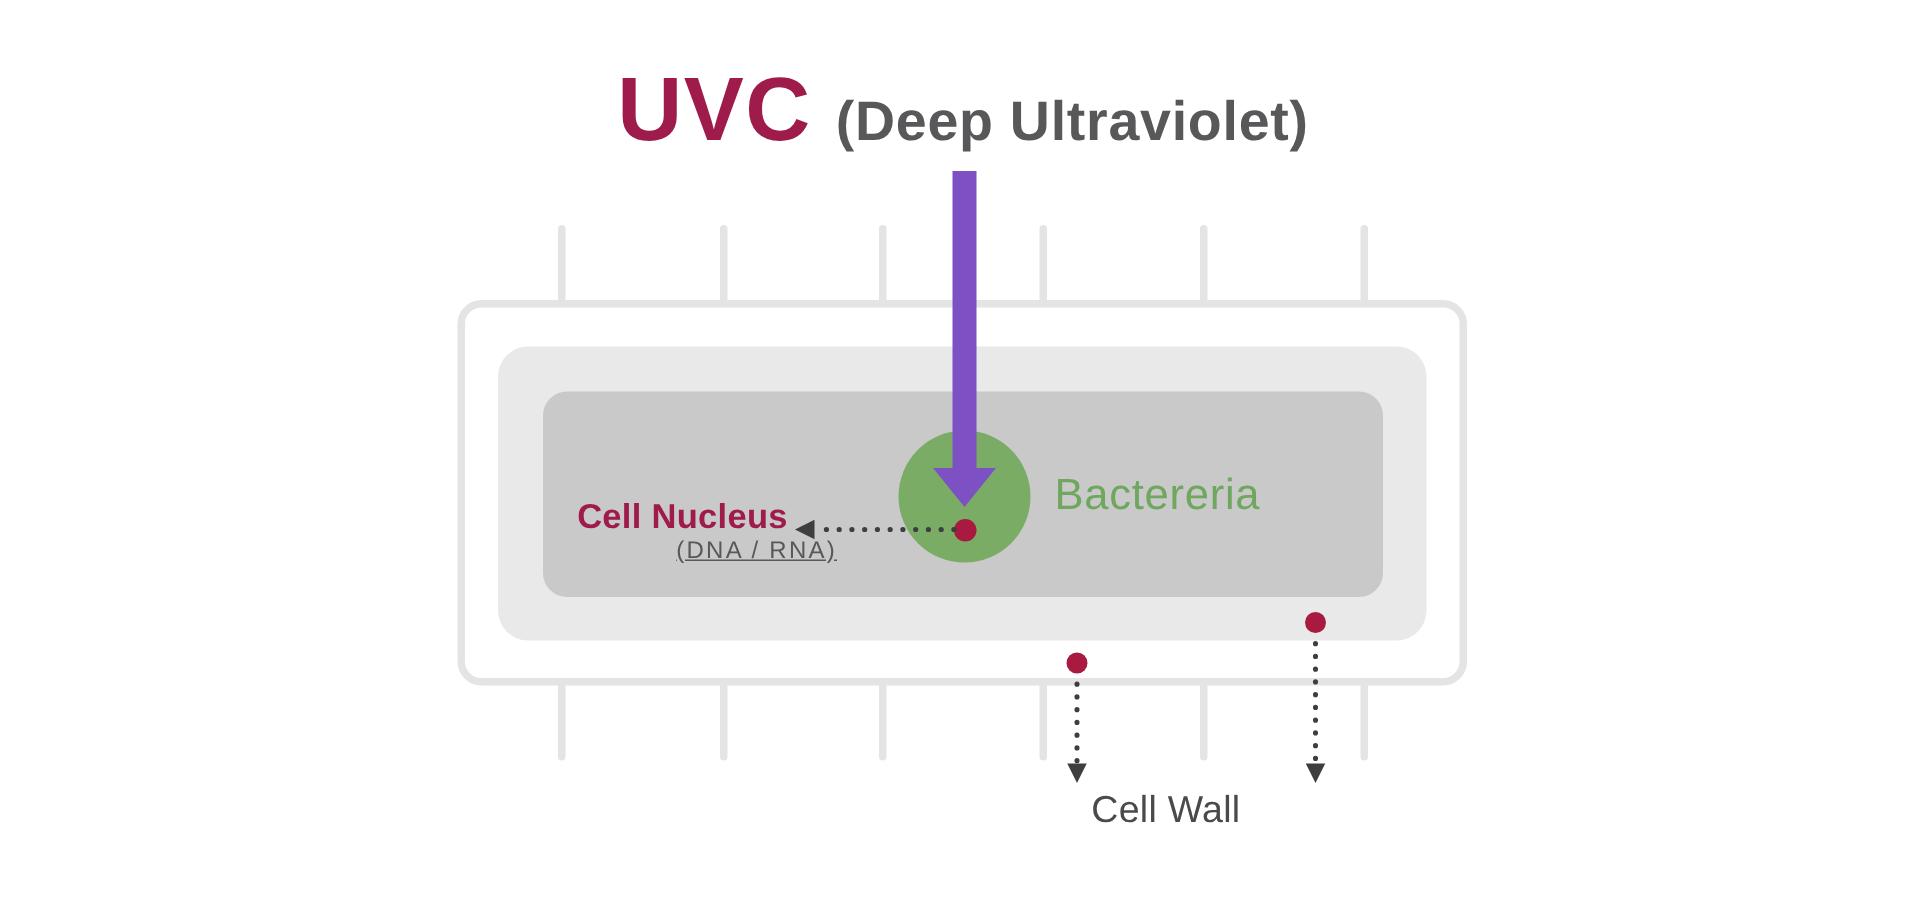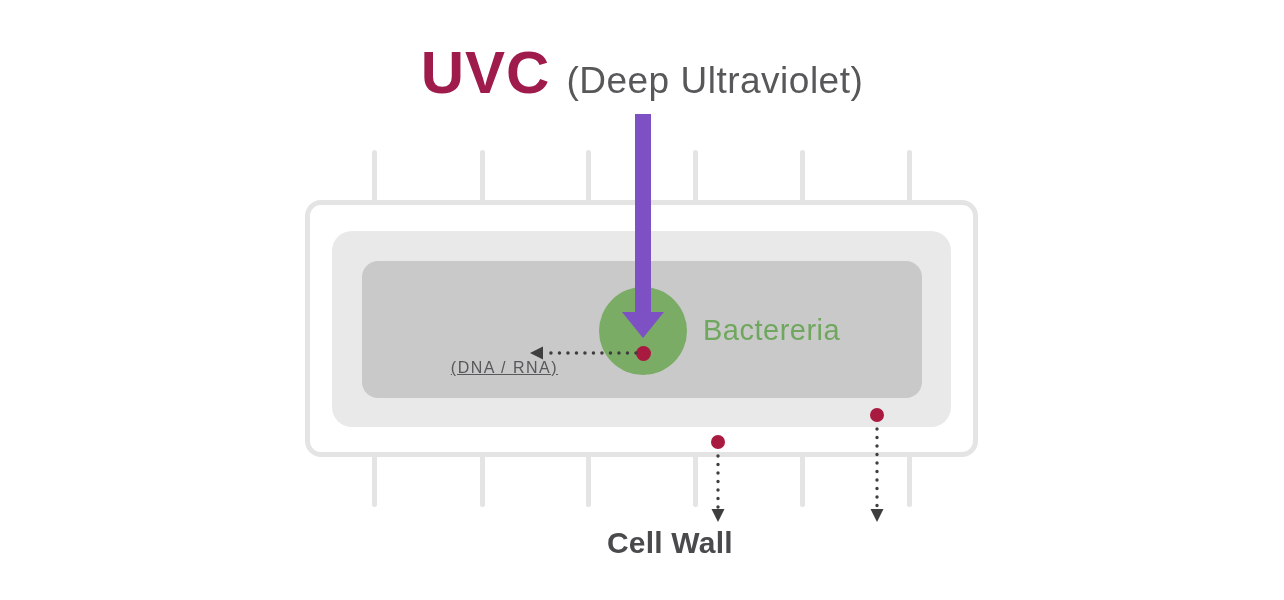--- a/index.html
+++ b/index.html
@@ -4,21 +4,21 @@
 <style>
   html,body { margin:0; padding:0; background:#ffffff; }
   .canvas {
     position:relative; width:1284px; height:600px; background:#ffffff;
     font-family:"Liberation Sans", sans-serif; overflow:hidden;
   }
 
   
   .title-row { position:absolute; top:38px; left:0; width:100%; text-align:center; white-space:nowrap; }
   .title-main { font-size:60px; font-weight:800; letter-spacing:1px; color:var(--crimson-text); vertical-align:baseline;margin-top:28px; }
-  .title-sub  { font-size:37px; font-weight:400; letter-spacing:0.5px; color:var(--gray-text); margin-left:16px; vertical-align:baseline; }
+  .title-sub  { font-size:37px; font-weight:700; letter-spacing:0.5px; color:var(--gray-text); margin-left:16px; vertical-align:baseline; }
 
   
   .tick { position:absolute; width:5px; height:52px; background:var(--tick-gray); border-radius:3px; }
   .tick.top { top:150px; }
   .tick.bottom { top:455px; }
 
   
   .cell-wall-box {
     position:absolute; left:305px; top:200px; width:673px; height:257px;
     border:5px solid var(--border-gray); border-radius:16px; background:#ffffff; box-sizing:border-box;
@@ -62,22 +62,22 @@
   }
   .nucleus-sublabel {
     position:absolute; left:352px; top:359px; width:206px; text-align:right;
     font-size:16px; font-weight:400; color:var(--gray-text); letter-spacing:1.5px;text-decoration:underline;
   }
   .bacteria-label {
     position:absolute; left:703px; top:314px;
     font-size:29px; font-weight:400; color:var(--green-text); letter-spacing:0.5px;
   }
   .bottom-label {
-    position:absolute; top:526px; width:220px; text-align:left;
-    font-size:30px; font-weight:700; color:var(--dark-text); letter-spacing:0.2px;
+    position:absolute; top:526px; width:220px; text-align:right;
+    font-size:25px; font-weight:400; color:var(--dark-text); letter-spacing:0.2px;
   }
   .bottom-label.wall     { left:607px; }
   .bottom-label.membrane { left:766px; }
 </style>
 </head>
 <body>
 
 <div class="canvas">
 
   <div class="title-row">
@@ -105,20 +105,21 @@
 
   <div class="uv-shaft"></div>
   <div class="uv-head"></div>
 
   <div class="dot nucleus"></div>
   <svg class="pointer" style="left:528px; top:344px;" width="116" height="18">
     <line x1="108" y1="9" x2="16" y2="9"></line>
     <polygon points="2,9 15,2.5 15,15.5"></polygon>
   </svg>
 
+  <div class="nucleus-label">Cell Nucleus</div>
   <div class="nucleus-sublabel">(DNA / RNA)</div>
   <div class="bacteria-label">Bactereria</div>
 
   <div class="dot wall"></div>
   <svg class="pointer" style="left:710px; top:452px;" width="16" height="72">
     <line x1="8" y1="4" x2="8" y2="56"></line>
     <polygon points="8,70 1.5,57 14.5,57"></polygon>
   </svg>
 
   <div class="dot membrane"></div>

